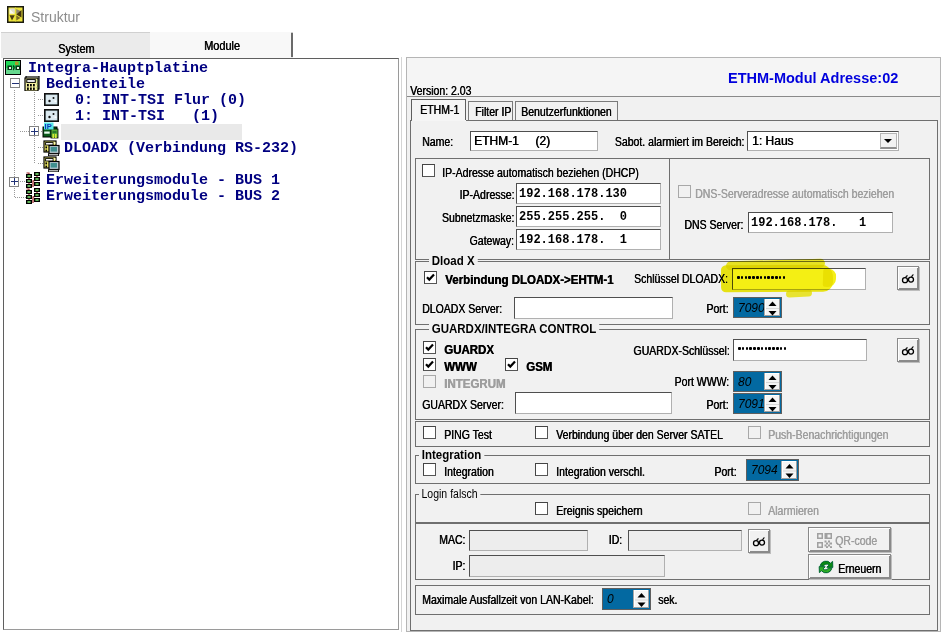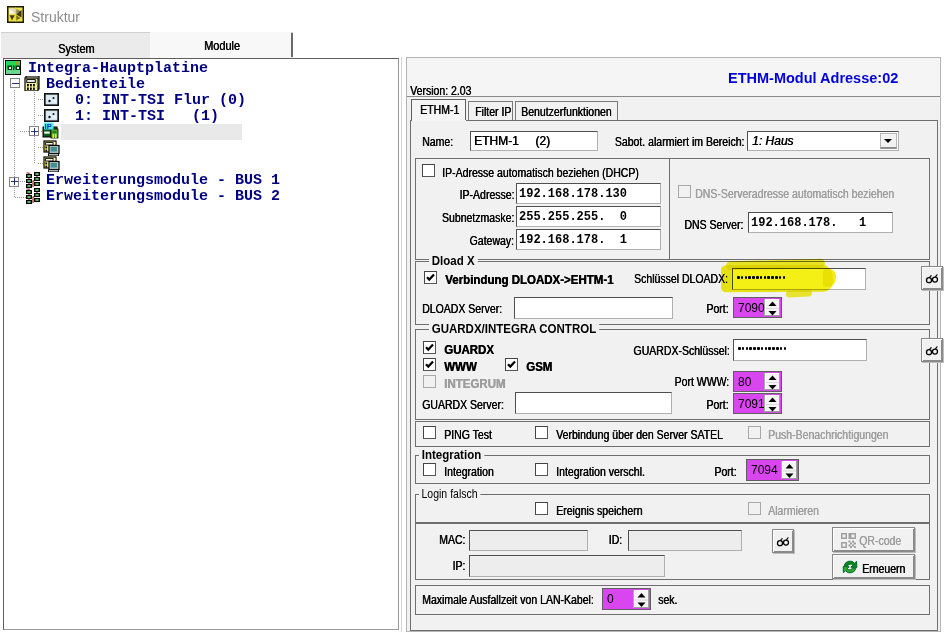--- a/index.html
+++ b/index.html
@@ -20,22 +20,22 @@
 .mono { font-family:"Liberation Mono", monospace; font-weight:bold; font-size:12px; color:#000; white-space:pre; line-height:19px; }
 .grp { position:absolute; border:1px solid #6f6f6f; }
 .grplbl { position:absolute; font-size:12.5px; background:#f1f1f1; padding:0 3px; white-space:pre;
   transform:scaleX(0.84); transform-origin:0 50%; }
 .grplbl.b { font-weight:bold; transform:scaleX(0.92); }
 .cb { position:absolute; width:13px; height:13px; background:#fff; border:1px solid #555;
   border-top-color:#444; border-left-color:#444; }
 .cb.dis2 { background:#f1f1f1; border-color:#a8a8a8; }
 .cb svg { position:absolute; left:0px; top:0px; }
 .btn { position:absolute; background:#f1f1f1; border:1px solid #898989;
-  box-shadow: inset 1px 1px 0 #ffffff, inset -1px -1px 0 #8a8a8a, 1px 1px 0 #bdbdbd; margin-left: 24px; }
-.spin { position:absolute; background:#d946ef; border:1px solid #5f5f5f; }
+  box-shadow: inset 1px 1px 0 #ffffff, inset -1px -1px 0 #8a8a8a, 1px 1px 0 #bdbdbd; }
+.spin { position:absolute; background:#0369a1; border:1px solid #5f5f5f;font-style:italic; }
 .spin .val { position:absolute; left:4px; top:3px; font-size:12px; }
 .spin .arr { position:absolute; right:1px; top:1px; bottom:1px; width:16px; background:#f5f5f5;
   border-left:1px solid #a8a8a8; box-shadow: inset -1px -1px 0 #9f9f9f, inset 1px 1px 0 #fff; }
 .arr svg { position:absolute; left:0; top:0; }
 .treetxt { position:absolute; font-family:"Liberation Mono", monospace; font-weight:bold;
   font-size:15px; color:#000080; white-space:pre; line-height:16px; }
 .pm { position:absolute; width:10px; height:10px; background:#fff; border:1px solid #848484; }
 .dots { position:absolute; }
 .glass { position:absolute; }
 .dots2 { position:absolute; width:50px; height:14px; }
@@ -310,20 +310,21 @@
         <rect x="12.4" y="6.2" width="3.2" height="1.6" fill="#7ae070"></rect>
         <rect x="11" y="10" width="6" height="4" fill="#000"></rect>
         <rect x="12.4" y="11.2" width="3.2" height="1.6" fill="#7ae070"></rect>
       </svg>
     </div>
 
   <div class="treetxt" style="left:28px; top:61px;">Integra-Hauptplatine</div>
   <div class="treetxt" style="left:46px; top:77px;">Bedienteile</div>
   <div class="treetxt" style="left:75px; top:93px;">0: INT-TSI Flur (0)</div>
   <div class="treetxt" style="left:75px; top:109px;">1: INT-TSI   (1)</div>
+  <div class="treetxt" style="left:64px; top:141px;">DLOADX (Verbindung RS-232)</div>
   <div class="treetxt" style="left:46px; top:173px;">Erweiterungsmodule - BUS 1</div>
   <div class="treetxt" style="left:46px; top:189px;">Erweiterungsmodule - BUS 2</div>
 
   <div class="abs" style="left:401px; top:57px; width:1px; height:575px; background:#d5d5d5;"></div>
   <div class="abs" style="left:406px; top:57px; width:535px; height:575px; background:#f1f1f1; border:1px solid #b5b5b5;"></div>
 
   <div class="abs" style="left:407px; top:58px; width:533px; height:39px; background:#f5f5f5; border-bottom:1px solid #8a8a8a;"></div>
   <div class="abs" style="left:728px; top:70px; font-size:14.5px; font-weight:bold; color:#0000dd; white-space:pre;">ETHM-Modul Adresse:02</div>
   <div class="lbl" style="left:410px; top:84px;">Version: 2.03</div>
 
@@ -338,21 +339,21 @@
   <div class="lbl" style="left:521px; top:105px;">Benutzerfunktionen</div>
 
   <div class="abs" style="left:410px; top:120px; width:528px; height:511px; background:#f1f1f1; border:1px solid #6f6f6f;"></div>
   <div class="abs" style="left:412px; top:120px; width:54px; height:1px; background:#f5f5f5;"></div>
 
   <div class="lbl" style="left:422px; top:135px;">Name:</div>
   <div class="in" style="left:470px; top:131px; width:128px; height:20px;">
     <div class="lbl" style="left:3px; top:2px; font-size:12px; transform:none;">ETHM-1     (2)</div>
   </div>
   <div class="lbl r" style="right:200px; top:135px;">Sabot. alarmiert im Bereich:</div>
-  <div class="in" style="left:747px; top:131px; width:152px; height:20px;font-style:italic;">
+  <div class="in" style="left:747px; top:131px; width:152px; height:20px;">
     <div class="lbl" style="left:4px; top:2px; font-size:12px; transform:none;">1: Haus</div>
     <div class="abs" style="right:1px; top:1px; width:17px; height:16px; background:#f2f2f2; border:1px solid #b5b5b5; border-bottom:2px solid #8f8f8f;">
       <svg width="15" height="14">
           <polygon points="3,5 11,5 7,9" fill="#000"></polygon>
         </svg>
     </div>
   </div>
 
   <div class="grp" style="left:415px; top:158px; width:515px; height:102px;"></div>
   <div class="abs" style="left:669px; top:159px; width:1px; height:100px; background:#6f6f6f;"></div>

